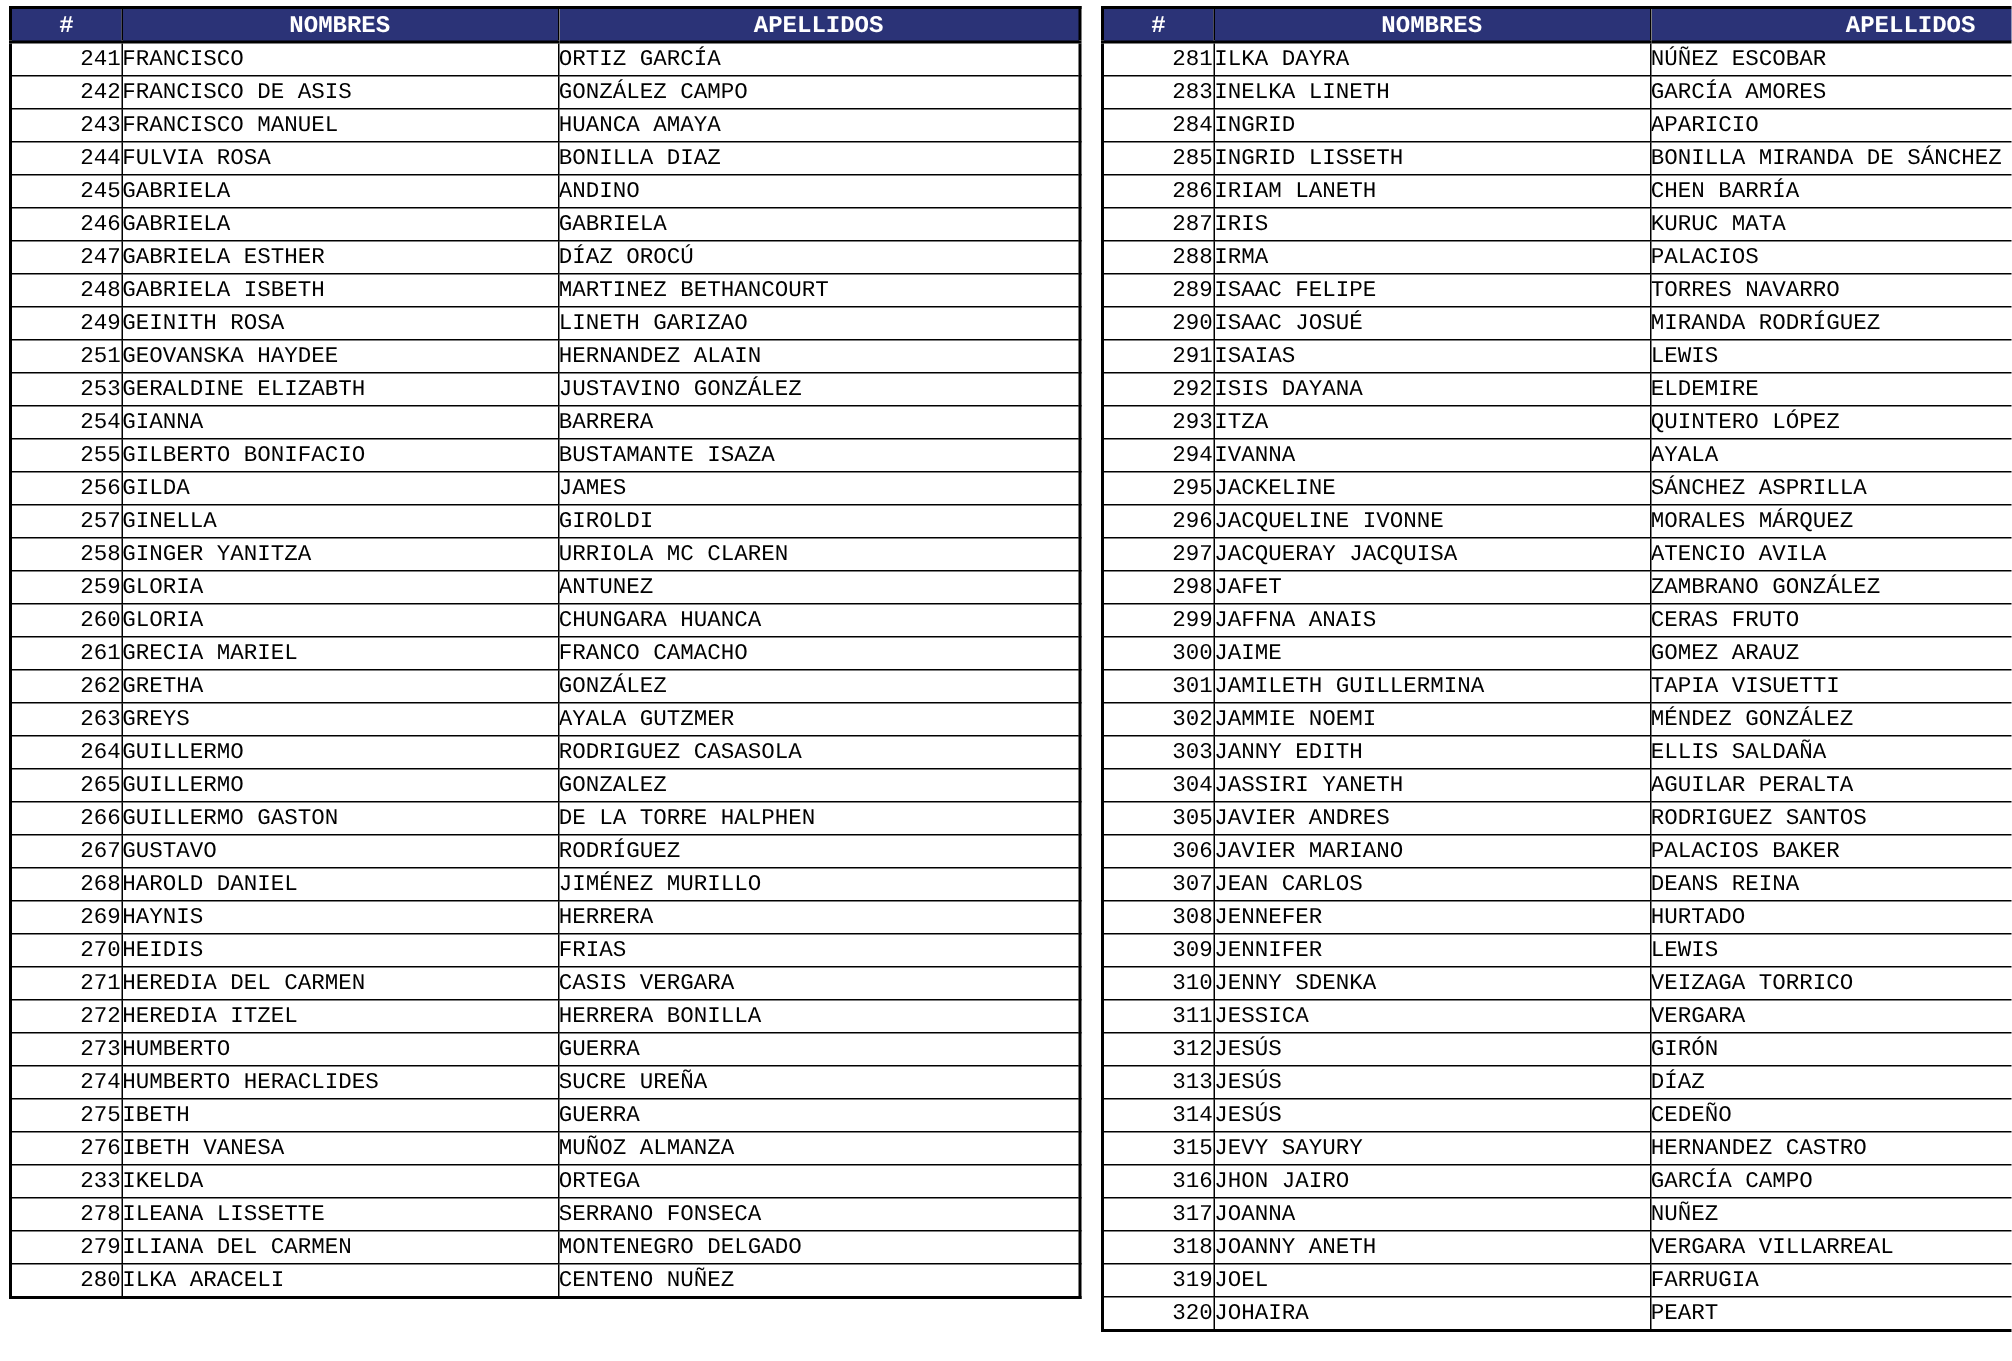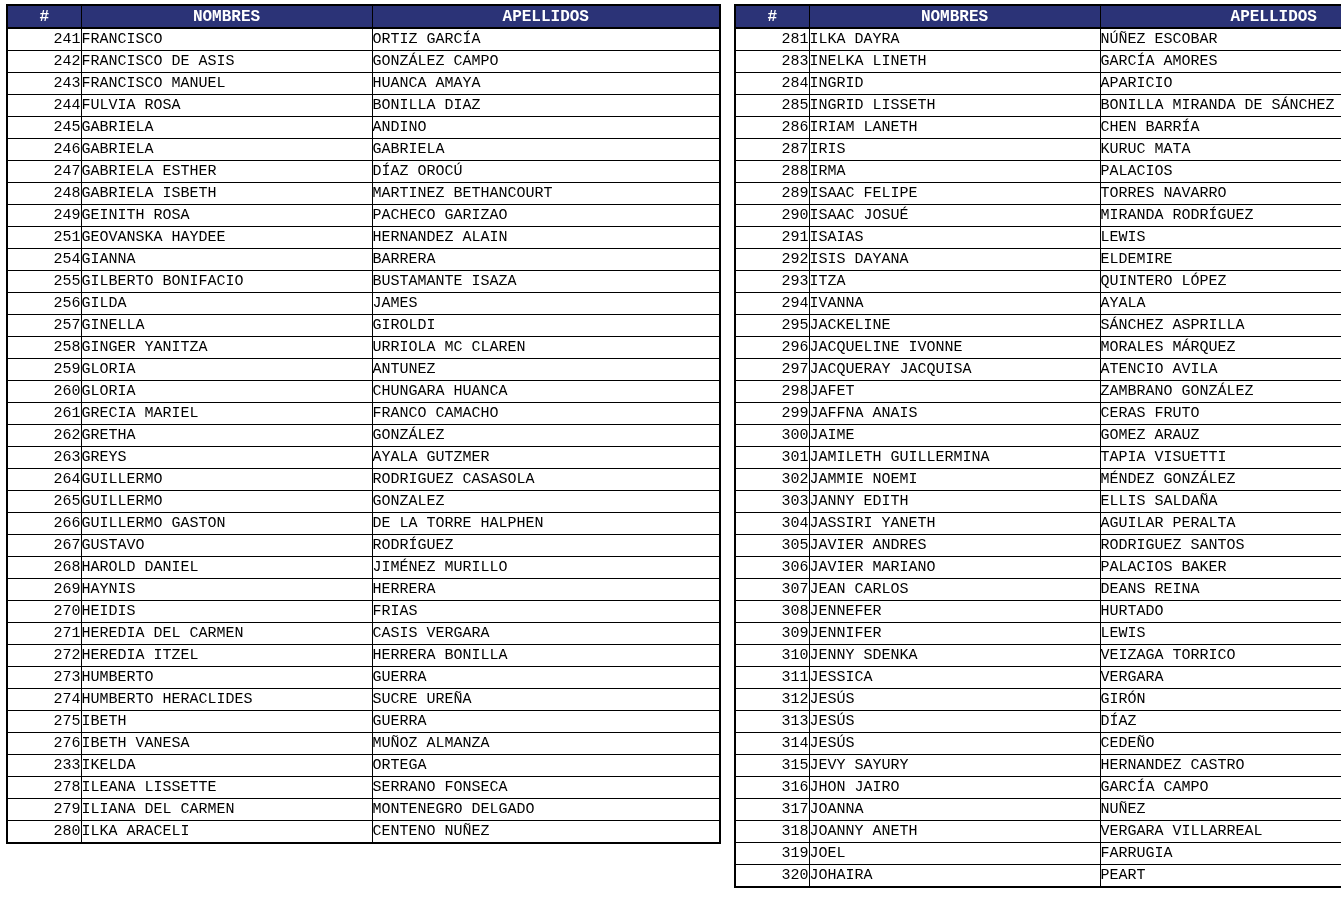--- a/index.html
+++ b/index.html
@@ -107,26 +107,31 @@
           <td class="cell-last">DÍAZ OROCÚ</td>
         </tr>
         <tr>
           <td class="cell-num">248</td>
           <td class="cell-first">GABRIELA ISBETH</td>
           <td class="cell-last">MARTINEZ BETHANCOURT</td>
         </tr>
         <tr>
           <td class="cell-num">249</td>
           <td class="cell-first">GEINITH ROSA</td>
-          <td class="cell-last">PACHECO GARIZAO</td>
+          <td class="cell-last">LINETH GARIZAO</td>
         </tr>
         <tr>
           <td class="cell-num">251</td>
           <td class="cell-first">GEOVANSKA HAYDEE</td>
           <td class="cell-last">HERNANDEZ ALAIN</td>
+        </tr>
+        <tr>
+          <td class="cell-num">253</td>
+          <td class="cell-first">GERALDINE ELIZABTH</td>
+          <td class="cell-last">JUSTAVINO GONZÁLEZ</td>
         </tr>
         <tr>
           <td class="cell-num">254</td>
           <td class="cell-first">GIANNA</td>
           <td class="cell-last">BARRERA</td>
         </tr>
         <tr>
           <td class="cell-num">255</td>
           <td class="cell-first">GILBERTO BONIFACIO</td>
           <td class="cell-last">BUSTAMANTE ISAZA</td>

